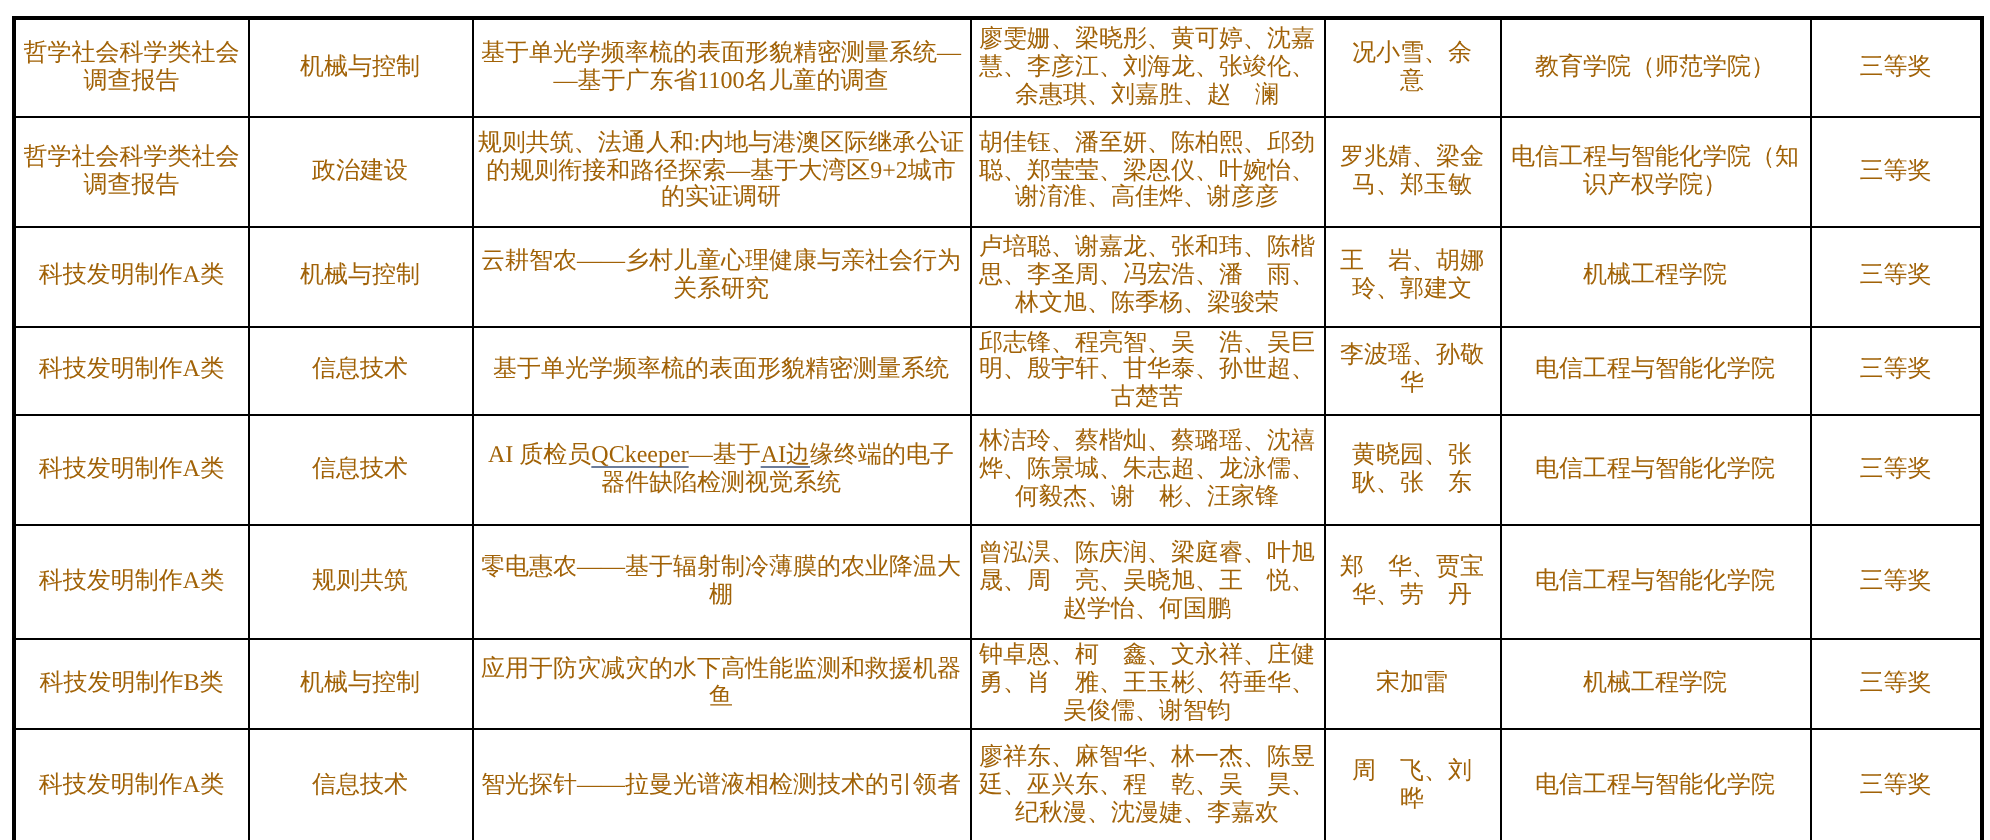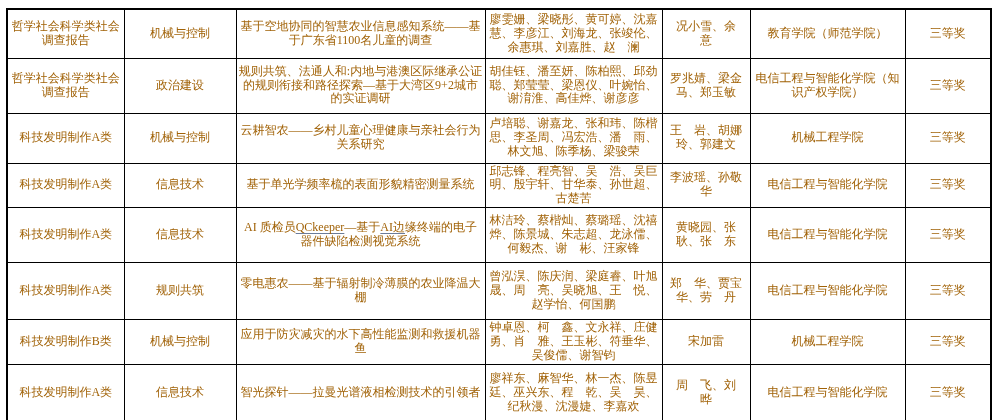--- a/index.html
+++ b/index.html
@@ -69,21 +69,21 @@
       <col class="c-title">
       <col class="c-members">
       <col class="c-advisors">
       <col class="c-college">
       <col class="c-award">
     </colgroup>
     <tbody>
         <tr>
           <td>哲学社会科学类社会调查报告</td>
           <td>机械与控制</td>
-          <td>基于空地协同的智慧农业信息感知系统——基于广东省1100名儿童的调查</td>
+          <td>基于单光学频率梳的表面形貌精密测量系统——基于广东省1100名儿童的调查</td>
           <td>廖雯姗、梁晓彤、黄可婷、沈嘉慧、李彦江、刘海龙、张竣伦、余惠琪、刘嘉胜、赵　澜</td>
           <td>况小雪、余　意</td>
           <td>教育学院（师范学院）</td>
           <td>三等奖</td>
         </tr>
         <tr>
           <td>哲学社会科学类社会调查报告</td>
           <td>政治建设</td>
           <td>规则共筑、法通人和:内地与港澳区际继承公证的规则衔接和路径探索—基于大湾区9+2城市的实证调研</td>
           <td>胡佳钰、潘至妍、陈柏熙、邱劲聪、郑莹莹、梁恩仪、叶婉怡、谢淯淮、高佳烨、谢彦彦</td>

